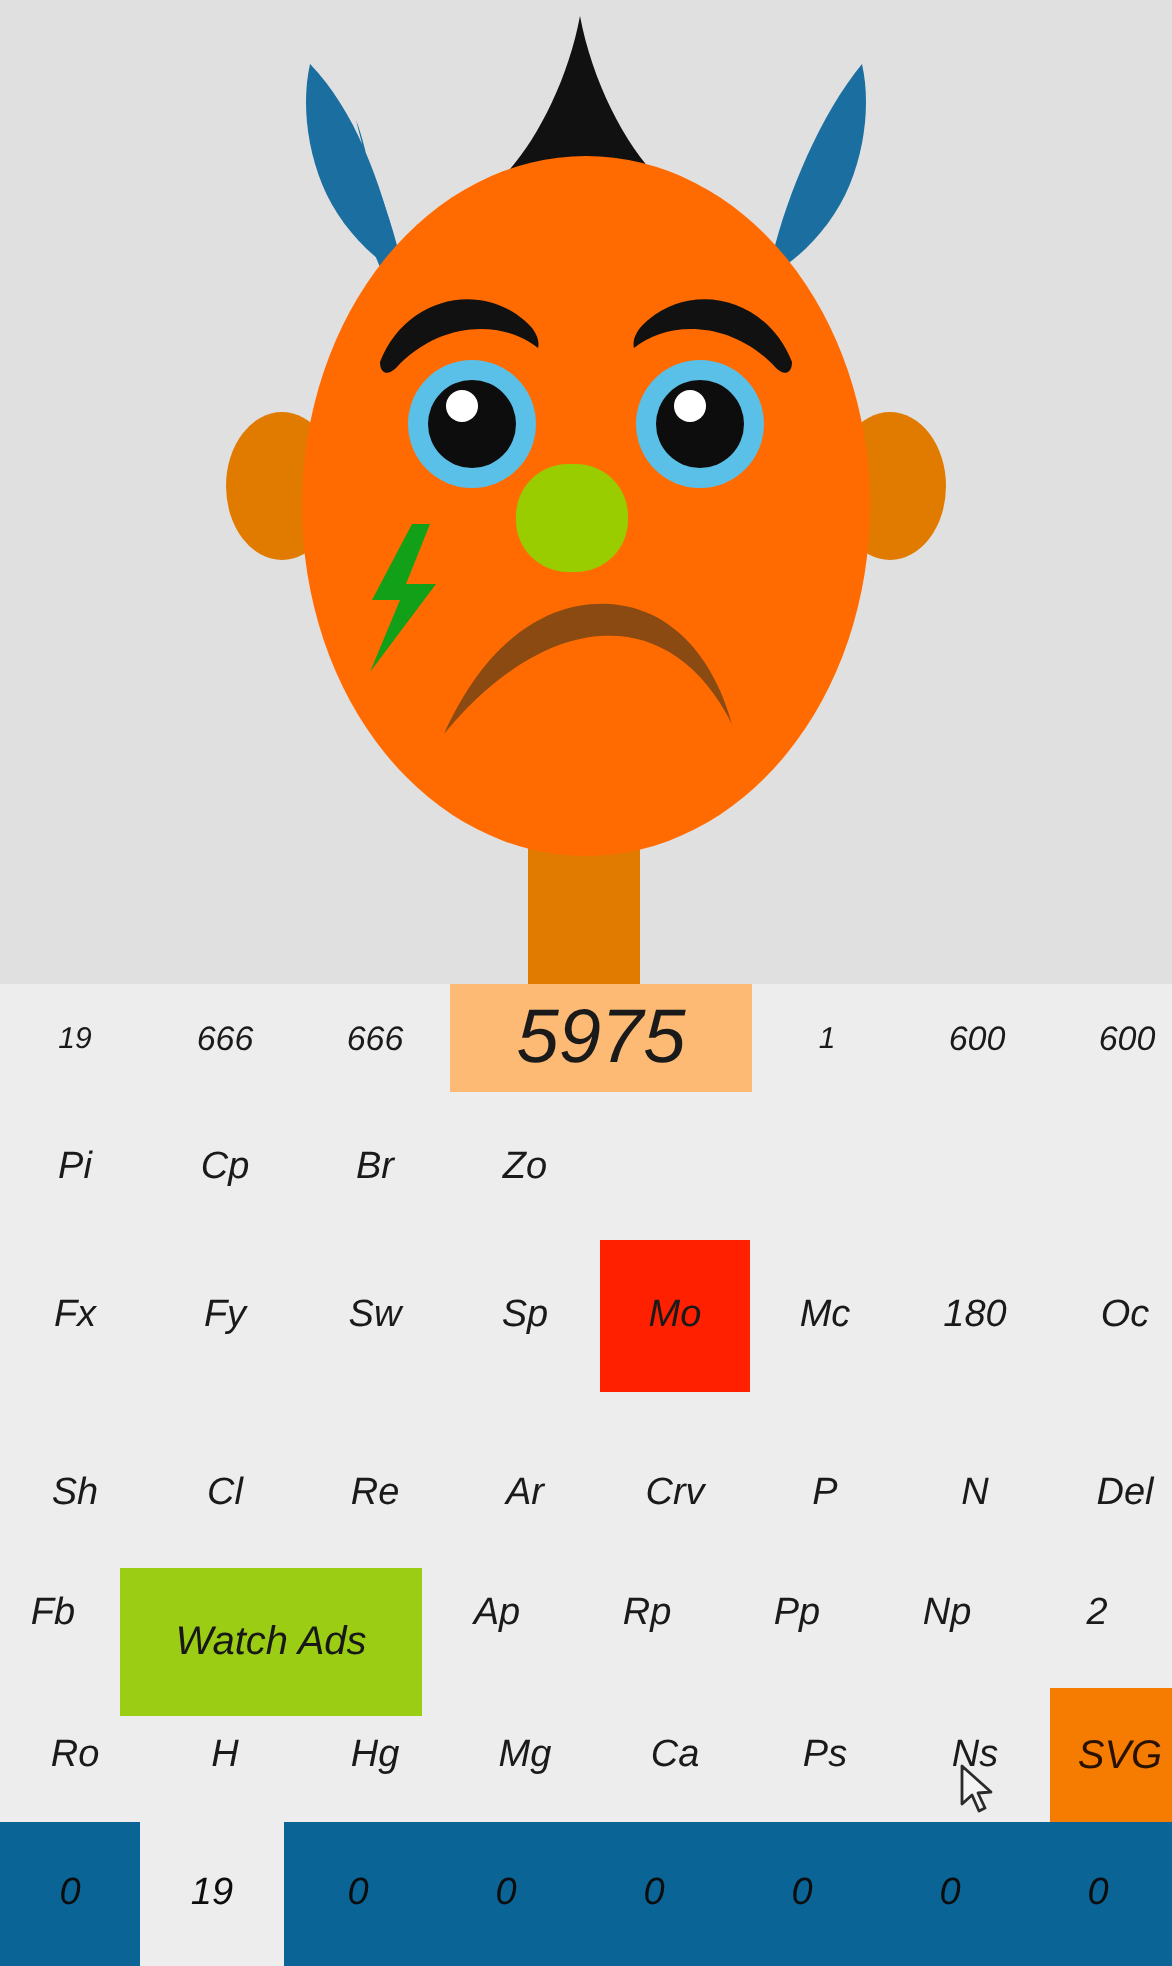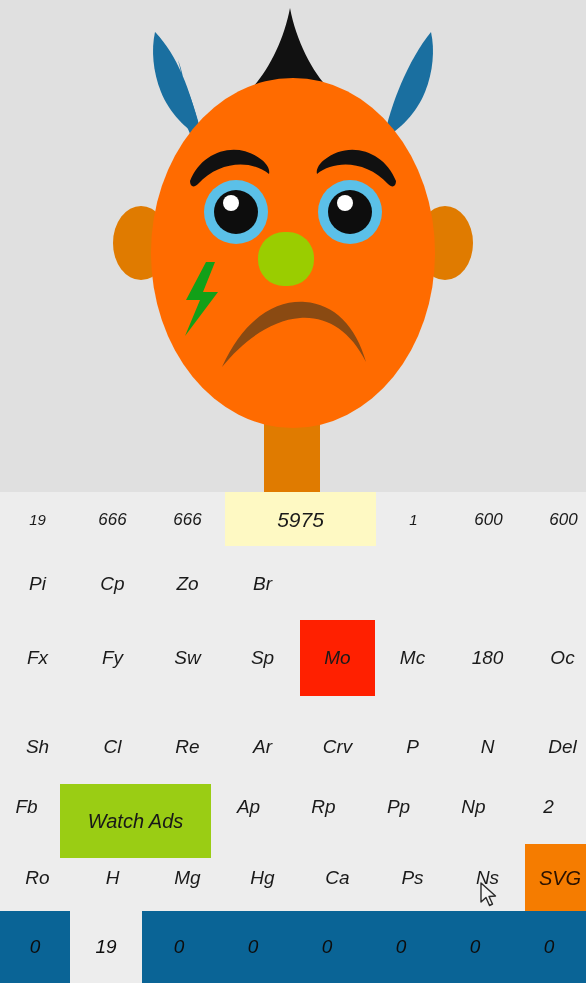--- a/index.html
+++ b/index.html
@@ -72,22 +72,22 @@
   #row-pi      { top: 54px;  height: 74px; }
   #row-fx      { top: 128px; height: 75px; }
   #row-sh      { top: 217px; height: 74px; }
   #row-fb      { top: 277px; height: 75px; justify-content: flex-end; }
   #row-ro      { top: 352px; height: 67px; align-items: flex-end; }
 
   
   #row-values .cell { font-size: 17px; }
   #row-values .cell.small { font-size: 15px; }
   #row-values .cell.highlight {
-    background: #fef9c3;
-    font-size: 21px;
+    background: #fdba74;
+    font-size: 38px;
     font-weight: 400;
   }
 
   
   .cell.mo-cell {
     background: #ff2000;
     color: #1a1a1a;
     align-self: center;
     height: 76px;
     font-size: 19px;
@@ -195,22 +195,22 @@
       <div class="cell">666</div>
       <div class="cell highlight" style="flex:0 0 151px;">5975</div>
       <div class="cell small">1</div>
       <div class="cell">600</div>
       <div class="cell">600</div>
     </div>
 
     <div class="grid-row" id="row-pi">
       <div class="cell">Pi</div>
       <div class="cell">Cp</div>
+      <div class="cell">Br</div>
       <div class="cell">Zo</div>
-      <div class="cell">Br</div>
       <div class="cell blank"></div>
       <div class="cell blank"></div>
       <div class="cell blank"></div>
       <div class="cell blank"></div>
     </div>
 
     <div class="grid-row" id="row-fx">
       <div class="cell">Fx</div>
       <div class="cell">Fy</div>
       <div class="cell">Sw</div>
@@ -238,22 +238,22 @@
       <div class="cell">Ap</div>
       <div class="cell">Rp</div>
       <div class="cell">Pp</div>
       <div class="cell">Np</div>
       <div class="cell">2</div>
     </div>
 
     <div class="grid-row" id="row-ro">
       <div class="cell">Ro</div>
       <div class="cell">H</div>
+      <div class="cell">Hg</div>
       <div class="cell">Mg</div>
-      <div class="cell">Hg</div>
       <div class="cell">Ca</div>
       <div class="cell">Ps</div>
       <div class="cell">Ns</div>
       <div class="cell svg-cell">SVG</div>
     </div>
   </div>
 
   <div id="status-bar">
     <div class="status-cell first">0</div>
     <div class="status-cell light">19</div>

